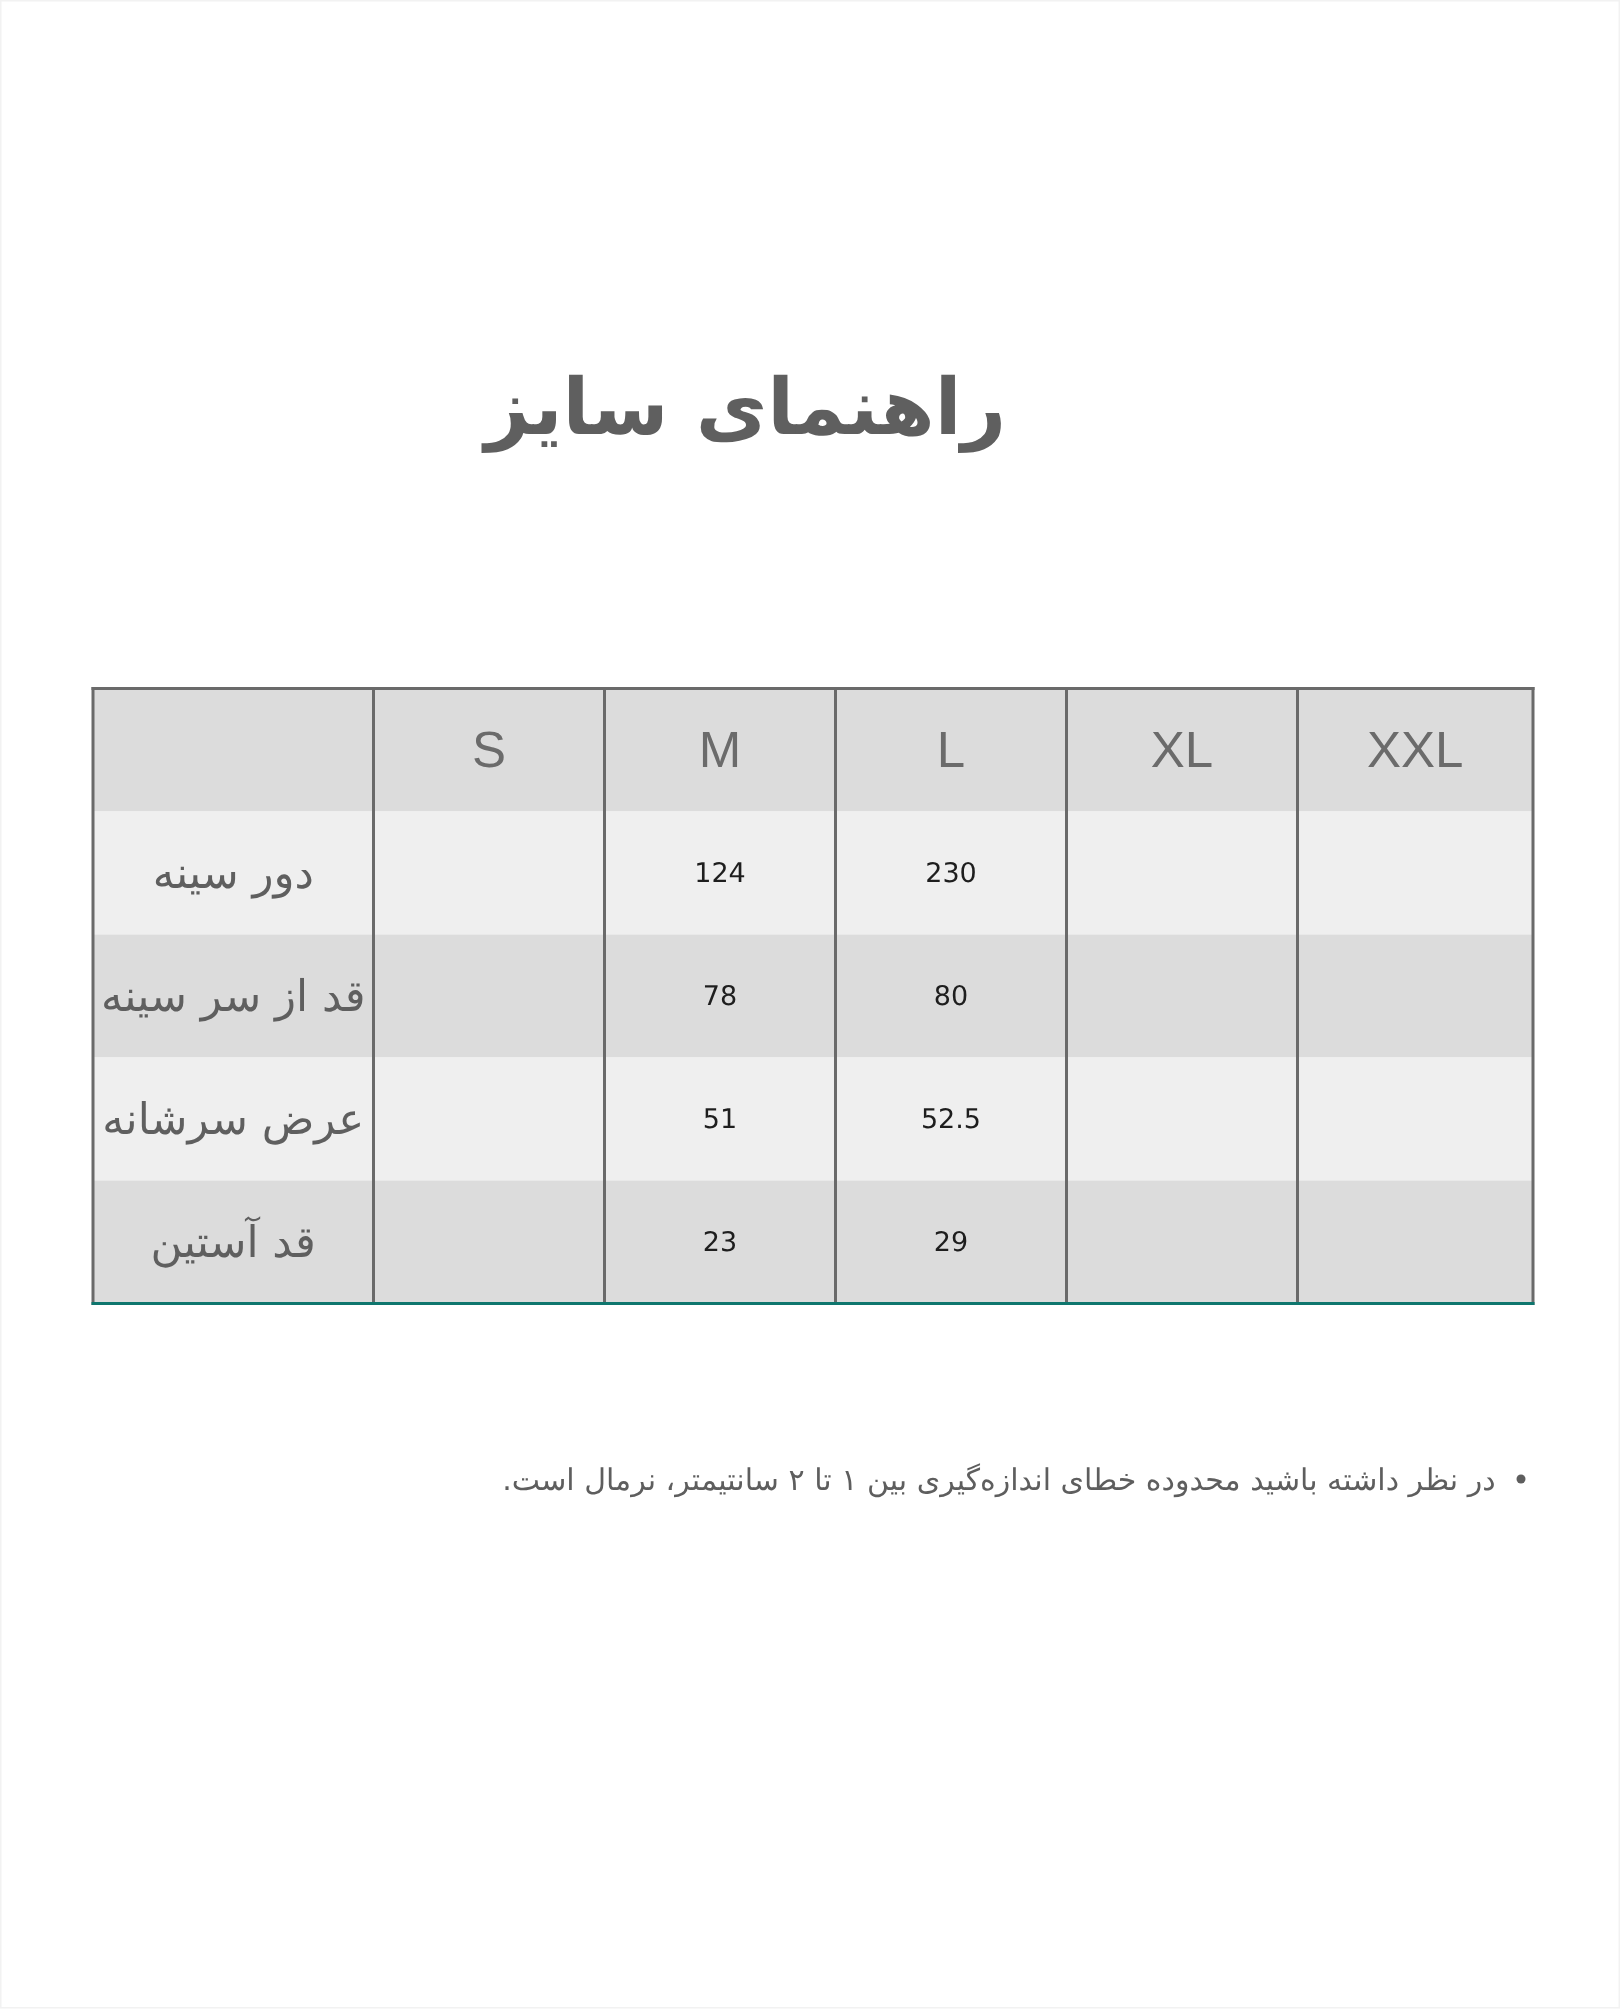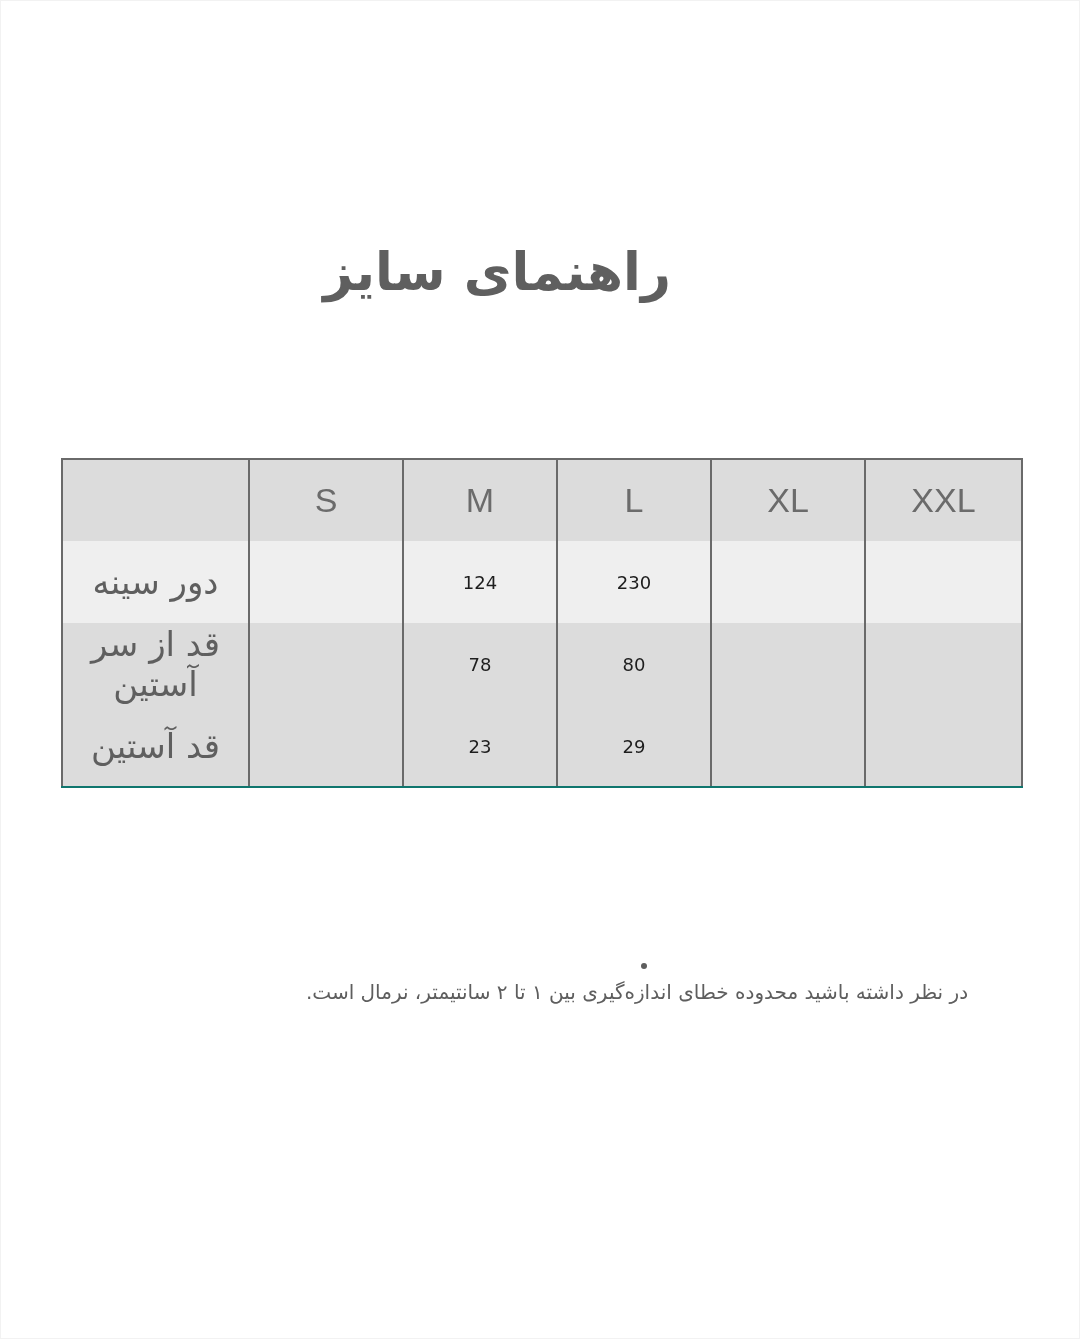--- a/index.html
+++ b/index.html
@@ -49,21 +49,21 @@
       background: #dcdcdc;
       font-family: "Liberation Sans", sans-serif;
       font-weight: normal;
       font-size: 34px;
       color: #6b6b6b;
     }
     .size-table tr.light td { background: #efefef; }
     .size-table tr.dark td { background: #dcdcdc; }
     .size-table td.label {
       direction: rtl;
-      font-size: 34px;
+      font-size: 29px;
       color: #5f5f5f;
       font-family: "DejaVu Sans", sans-serif;
     }
     .size-table td.val {
       font-size: 18px;
       color: #1e1e1e;
       font-family: "DejaVu Sans", sans-serif;
     }
     .size-table tr td, .size-table tr th {
       border-top-color: transparent;
@@ -81,21 +81,20 @@
       padding: 0;
       list-style: none;
     }
     .notes li {
       font-size: 20px;
       color: #5e5e5e;
       line-height: 46px;
       margin-bottom: 9px;
       display: flex;
       align-items: center;
-      flex-direction: column;
     }
     .notes .bullet {
       display: inline-block;
       width: 6px;
       height: 6px;
       border-radius: 50%;
       background: #5e5e5e;
       margin-left: 14px;
       flex: 0 0 auto;
     }
@@ -125,24 +124,32 @@
   </tr>
   <tr class="light">
     <td class="label">دور سینه</td>
     <td class="val"></td>
     <td class="val">124</td>
     <td class="val">230</td>
     <td class="val"></td>
     <td class="val"></td>
   </tr>
   <tr class="dark">
-    <td class="label">قد از سر آستین</td>
+    <td class="label">قد از سر سینه</td>
     <td class="val"></td>
     <td class="val">78</td>
     <td class="val">80</td>
+    <td class="val"></td>
+    <td class="val"></td>
+  </tr>
+  <tr class="light">
+    <td class="label">عرض سرشانه</td>
+    <td class="val"></td>
+    <td class="val">51</td>
+    <td class="val">52.5</td>
     <td class="val"></td>
     <td class="val"></td>
   </tr>
   <tr class="dark">
     <td class="label">قد آستین</td>
     <td class="val"></td>
     <td class="val">23</td>
     <td class="val">29</td>
     <td class="val"></td>
     <td class="val"></td>

